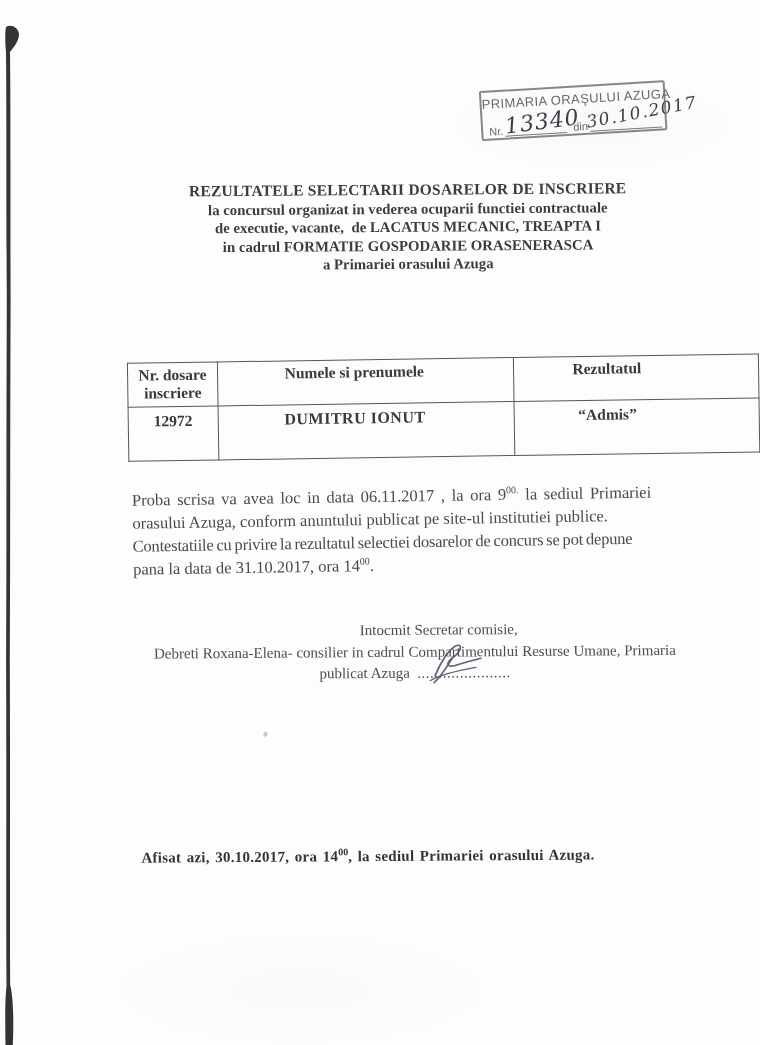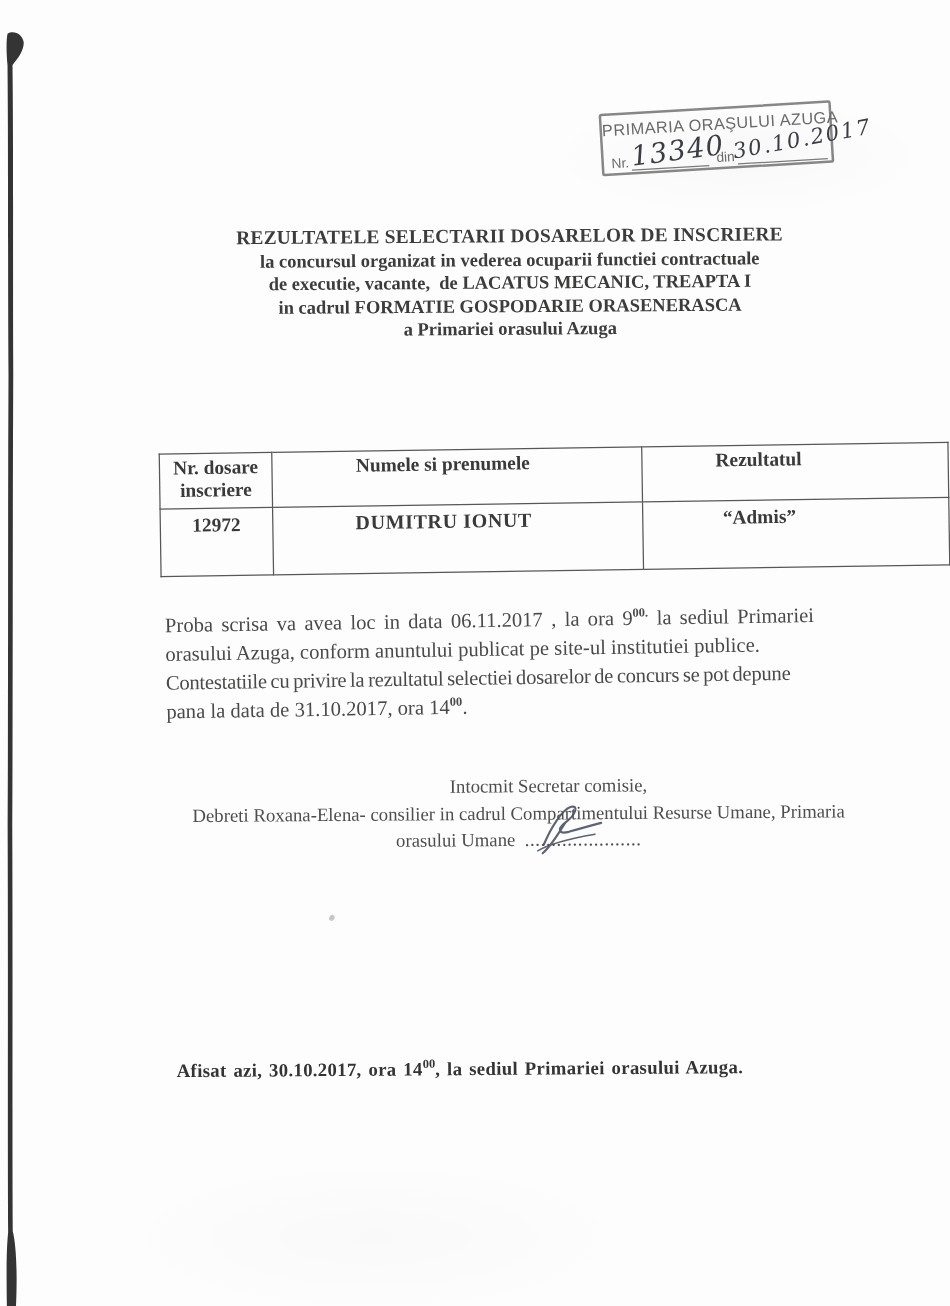--- a/index.html
+++ b/index.html
@@ -54,21 +54,21 @@
   .c3 { width:187px; padding-right:58px !important; }
   .hrow td { height:40px; font-size:15.5px; padding-top:3px !important; line-height:18px; }
   .drow td { height:48px; font-size:15.5px; padding-top:5px !important; }
   .drow .c2 { letter-spacing:.5px; font-size:16px; }
 
   
   .body-text { position:absolute; left:132px; top:487px; width:560px; font-size:16.5px; line-height:23px; color:#4c4a48; transform:rotate(-0.5deg); transform-origin:left top; }
   .bline { white-space:pre; }
   .bl1 { word-spacing:2.5px; }
   .bl3 { letter-spacing:-0.2px; word-spacing:-1px; }
-  sup.sp { font-size:10px; line-height:0; letter-spacing:0; word-spacing:0;font-weight:bold; }
+  sup.sp { font-size:10px; line-height:0; letter-spacing:0; word-spacing:0; }
 
   
   .sig-block { position:absolute; left:34px; top:620px; width:760px; text-align:center; font-size:15px; line-height:21.5px; color:#504e4c; }
   .sig-l1 { padding-left:48px; white-space:pre; }
   .sig-l2 { white-space:pre; }
   .sig-l3 { white-space:pre; }
   .dots { letter-spacing:.5px; }
   .signature-svg { position:absolute; left:403px; top:640px; z-index:3; }
 
   
@@ -132,21 +132,21 @@
     <div class="body-text">
       <div class="bline bl1"><span>Proba scrisa va avea loc in data 06.11.2017 , la ora 9</span><sup class="sp">00.</sup><span> la sediul Primariei</span></div>
       <div class="bline">orasului Azuga, conform anuntului publicat pe site-ul institutiei publice.</div>
       <div class="bline bl3">Contestatiile cu privire la rezultatul selectiei dosarelor de concurs se pot depune</div>
       <div class="bline"><span>pana la data de 31.10.2017, ora 14</span><sup class="sp">00</sup><span>.</span></div>
     </div>
 
     <div class="sig-block">
       <div class="sig-l1">Intocmit Secretar comisie,</div>
       <div class="sig-l2">Debreti Roxana-Elena- consilier in cadrul Compartimentului Resurse Umane, Primaria</div>
-      <div class="sig-l3"><span>orasului Umane  </span><span class="dots">......................</span></div>
+      <div class="sig-l3"><span>publicat Azuga  </span><span class="dots">......................</span></div>
     </div>
 
     <svg class="signature-svg" width="85" height="48" viewBox="0 0 85 48">
       <g fill="none" stroke="#4a5366" stroke-width="1.7" stroke-linecap="round" opacity="0.9">
         <path d="M31,36 C37,22 46,8 53,6 C59,4.5 57,12 49,18 C41,24 43,28 51,26 C60,23.5 69,21 77,19"></path>
         <path d="M48,19 C43,27 37,37 30,43"></path>
         <path d="M26,41 C36,35 54,31 72,28" stroke-width="1.2"></path>
       </g>
     </svg>
 

